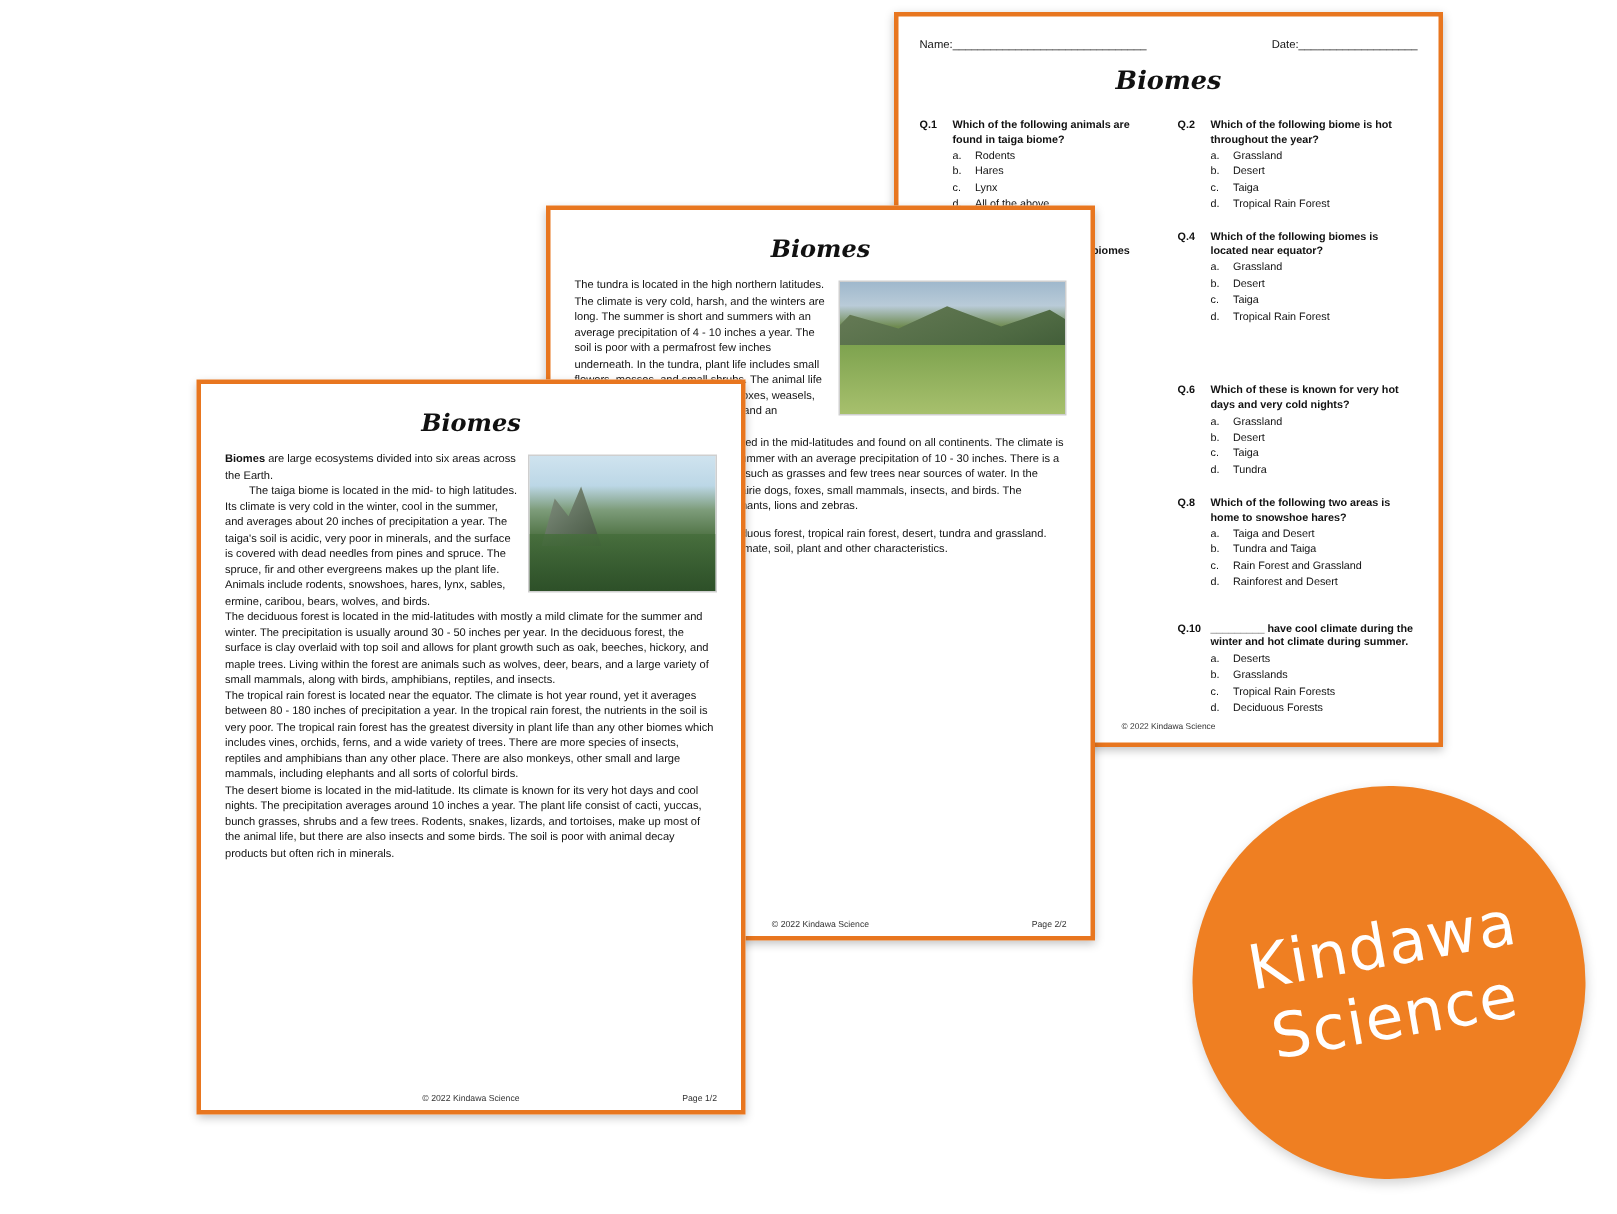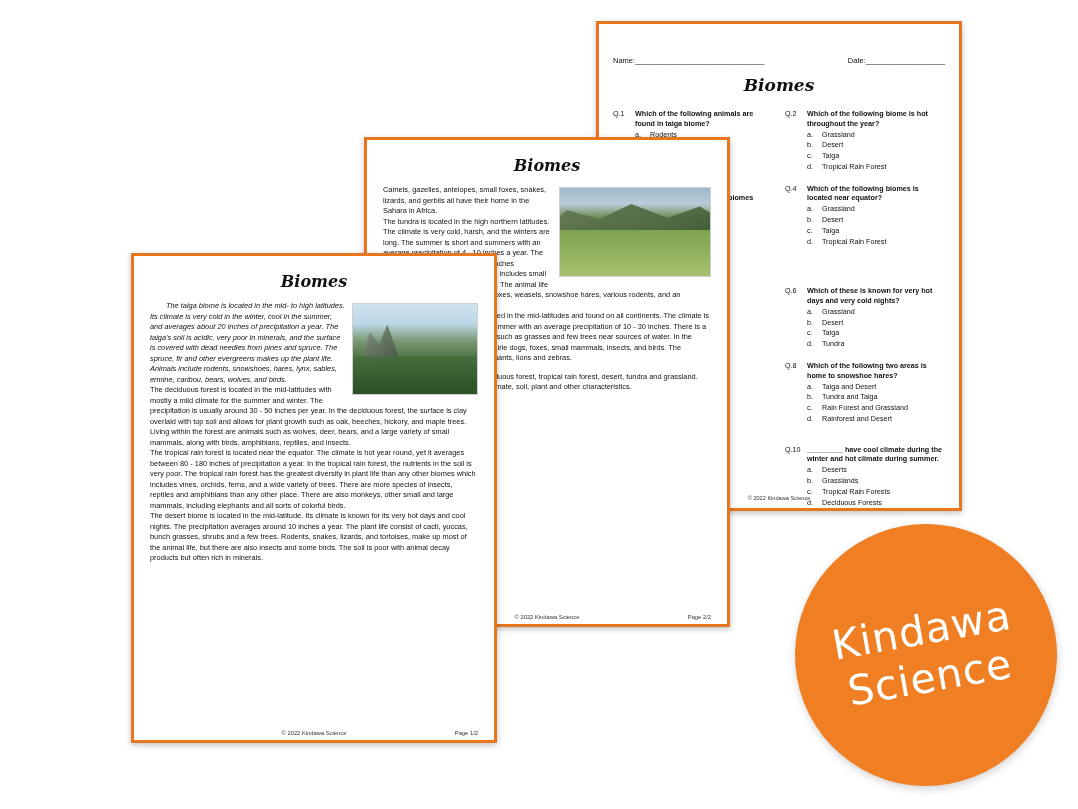--- a/index.html
+++ b/index.html
@@ -14,40 +14,40 @@
   .sheet{
     position:absolute;
     background:#ffffff;
     border:3px solid #e8761f;
     box-sizing:border-box;
     box-shadow:0 2px 6px rgba(0,0,0,0.25);
   }
 
   
   #sheet-quiz{
-    left:596px; top:21px; width:366px; height:490px;
-    padding:28px 14px 0 14px;
+    left:596px; top:8px; width:366px; height:490px;
+    padding:10px 14px 0 14px;
   }
   .nameline{
     display:flex;justify-content:space-between;
     font-size:7.5px;color:#111;margin-top:4px;
   }
   .nameline span{white-space:nowrap;}
   .quiz-title{
     text-align:center;
     font-family:"DejaVu Serif", serif;
     font-weight:bold;font-style:italic;
     font-size:17px;color:#111;
     margin:10px 0 14px 0;
   }
   .qgrid{display:flex;gap:12px;}
   .qcol{flex:1;}
   .qblock{margin-bottom:11px;}
   .qhead{display:flex;gap:5px;align-items:flex-start;}
-  .qnum{font-weight:normal;font-size:7.2px;color:#111;min-width:17px;}
+  .qnum{font-weight:bold;font-size:7.2px;color:#111;min-width:17px;}
   .qtext{font-weight:bold;font-size:7.2px;color:#111;line-height:1.32;}
   .qopts{margin:1.5px 0 0 22px;}
   .qopt{display:flex;gap:8px;font-size:7.2px;color:#111;line-height:1.5;}
   .qopt .lt{width:7px;}
   .quiz-foot{
     position:absolute;left:0;right:0;bottom:7px;
     text-align:center;font-size:5.6px;color:#333;
   }
 
   
@@ -65,21 +65,21 @@
     font-family:"DejaVu Serif", serif;
     font-weight:bold;font-style:italic;
     font-size:16px;color:#111;
     margin:4px 0 10px 0;
   }
   .body-text{
     font-size:7.4px;line-height:1.42;color:#111;text-align:left;
   }
   .body-text p{margin:0 0 0 0;}
   .body-text b{font-weight:bold;}
-  .indent{text-indent:16px;font-style:italic;}
+  .indent{text-indent:16px;}
   .photo{
     float:right;
     margin:2px 0 3px 7px;
     border:1px solid #cfcfcf;
   }
   .photo.p1{
     width:124px;height:90px;
     background:
       linear-gradient(180deg,#cfe3ef 0%,#bcd7e6 22%,#7d9c7a 40%,#4f7244 60%,#3c5f37 80%,#2f4d2c 100%);
     position:relative;overflow:hidden;
@@ -403,35 +403,35 @@
     </div>
   </div>
 
   <div class="quiz-foot">© 2022 Kindawa Science</div>
 </div>
 
 <div class="sheet" id="sheet-p2">
   <div class="page-title">Biomes</div>
   <div class="body-text">
     <div class="photo p2"></div>
-    <p>Camels, gazelles, antelopes, small foxes, snakes, lizards, and gerbils all have their home in the Sahara in Africa.</p>
     <p>The tundra is located in the high northern latitudes. The climate is very cold, harsh, and the winters are long. The summer is short and summers with an average precipitation of 4 - 10 inches a year. The soil is poor with a permafrost few inches underneath. In the tundra, plant life includes small flowers, mosses, and small shrubs. The animal life includes migrating caribou, arctic foxes, weasels, snowshoe hares, various rodents, and an occasional polar bear.</p>
     <p style="margin-top:0;">Last is the grassland which is located in the mid-latitudes and found on all continents. The climate is cool during the winter and hot in summer with an average precipitation of 10 - 30 inches. There is a rich top soil that supports plant life such as grasses and few trees near sources of water. In the America grasslands consists of prairie dogs, foxes, small mammals, insects, and birds. The Grasslands in Africa includes elephants, lions and zebras.</p>
     <p style="margin-top:8px;">The six biomes include taiga, deciduous forest, tropical rain forest, desert, tundra and grassland. The biomes each have different climate, soil, plant and other characteristics.</p>
   </div>
   <div class="pg-foot">
     <span class="copy">© 2022 Kindawa Science</span>
     <span class="pno">Page 2/2</span>
   </div>
 </div>
 
 <div class="sheet" id="sheet-p1">
   <div class="page-title">Biomes</div>
   <div class="body-text">
     <div class="photo p1"></div>
+    <p><b>Biomes</b><span> are large ecosystems divided into six areas across the Earth.</span></p>
     <p class="indent">The taiga biome is located in the mid- to high latitudes. Its climate is very cold in the winter, cool in the summer, and averages about 20 inches of precipitation a year. The taiga's soil is acidic, very poor in minerals, and the surface is covered with dead needles from pines and spruce. The spruce, fir and other evergreens makes up the plant life. Animals include rodents, snowshoes, hares, lynx, sables, ermine, caribou, bears, wolves, and birds.</p>
     <p>The deciduous forest is located in the mid-latitudes with mostly a mild climate for the summer and winter. The precipitation is usually around 30 - 50 inches per year. In the deciduous forest, the surface is clay overlaid with top soil and allows for plant growth such as oak, beeches, hickory, and maple trees. Living within the forest are animals such as wolves, deer, bears, and a large variety of small mammals, along with birds, amphibians, reptiles, and insects.</p>
     <p>The tropical rain forest is located near the equator. The climate is hot year round, yet it averages between 80 - 180 inches of precipitation a year. In the tropical rain forest, the nutrients in the soil is very poor. The tropical rain forest has the greatest diversity in plant life than any other biomes which includes vines, orchids, ferns, and a wide variety of trees. There are more species of insects, reptiles and amphibians than any other place. There are also monkeys, other small and large mammals, including elephants and all sorts of colorful birds.</p>
     <p>The desert biome is located in the mid-latitude. Its climate is known for its very hot days and cool nights. The precipitation averages around 10 inches a year. The plant life consist of cacti, yuccas, bunch grasses, shrubs and a few trees. Rodents, snakes, lizards, and tortoises, make up most of the animal life, but there are also insects and some birds. The soil is poor with animal decay products but often rich in minerals.</p>
   </div>
   <div class="pg-foot">
     <span class="copy">© 2022 Kindawa Science</span>
     <span class="pno">Page 1/2</span>
   </div>
 </div>

